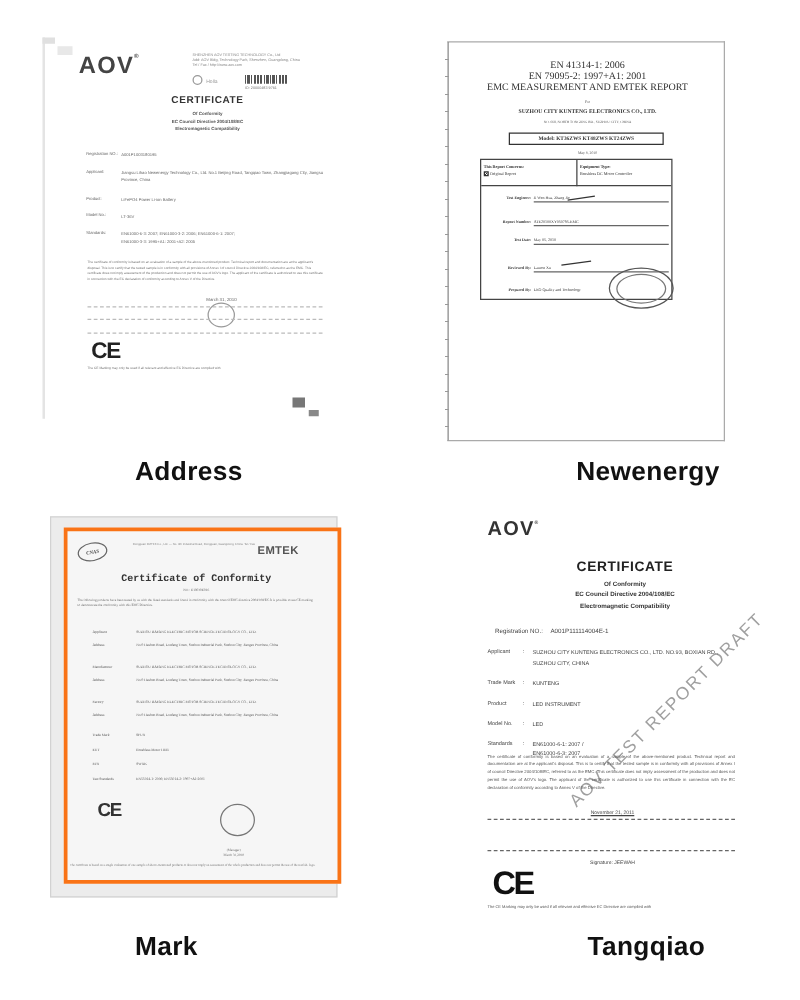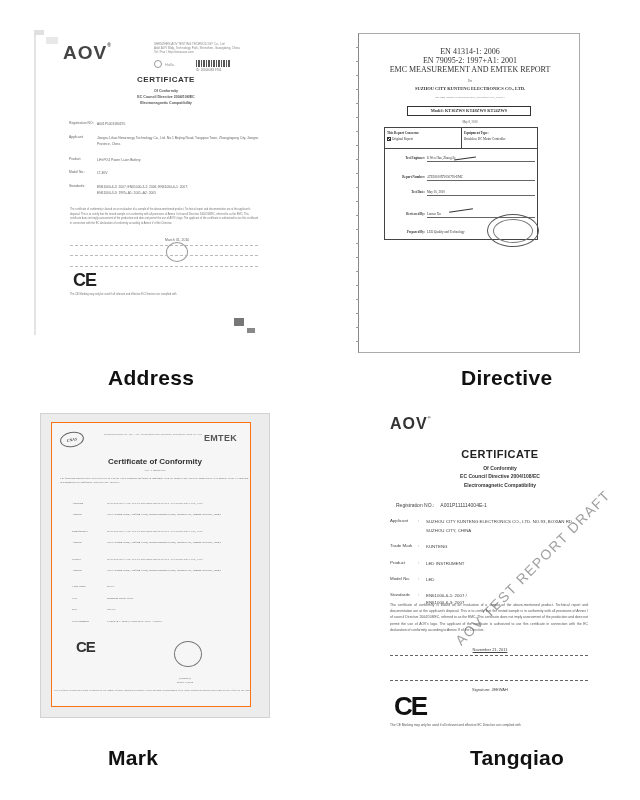--- a/index.html
+++ b/index.html
@@ -53,25 +53,25 @@
   .ctl .chk { display: inline-block; width: 4px; height: 4px; border: 0.6px solid #333; background: repeating-linear-gradient(45deg,#333 0 0.6px,#fff 0.6px 1.3px); vertical-align: middle; margin-right: 1px; }
   .ctl .tbl .r { position: absolute; left: 0; width: 100%; font-family: "Liberation Serif", serif; font-size: 3.2px; color: #333; }
   .ctl .tbl .r .k { position: absolute; left: 2px; width: 38px; text-align: right; font-weight: bold; }
   .ctl .tbl .r .v { position: absolute; left: 42px; width: 108px; border-bottom: 0.7px solid #666; padding-bottom: 1px; }
   .ctl .stamp { position: absolute; left: 128px; top: 180px; width: 52px; height: 33px; border: 1.5px solid #555; border-radius: 50%; }
   .ctl .stamp::after { content: ""; position: absolute; left: 5px; top: 4px; width: 38px; height: 22px; border: 0.8px solid #777; border-radius: 50%; }
   .ctl .sig { position: absolute; border-top: 1px solid #333; transform: rotate(-8deg); }
 
   
   .mot { left: 40px; top: 413px; width: 230px; height: 305px; background: #ececec; border: 1px solid #d2d2d2; }
-  .mot .inner { position: absolute; left: 10px; top: 8px; width: 200px; height: 285px; background: #f6f6f6; border: 1px solid #f97316; }
+  .mot .inner { position: absolute; left: 10px; top: 8px; width: 222px; height: 285px; background: #f6f6f6; border: 3px solid #f97316; }
   .mot .cnas { position: absolute; left: 8px; top: 9px; width: 24px; height: 15px; border: 1px solid #666; border-radius: 50%; font-family: "Liberation Serif", serif; font-size: 4px; font-weight: bold; font-style: italic; color: #444; text-align: center; line-height: 13px; transform: rotate(-10deg); }
   .mot .lab { position: absolute; left: 40px; top: 10px; width: 110px; font-size: 2.3px; line-height: 3.3px; color: #888; text-align: right; }
   .mot .emtek { position: absolute; left: 152px; top: 10px; font-size: 9px; font-weight: bold; color: #555; letter-spacing: 0.3px; }
-  .mot .title { position: absolute; left: 0; width: 206px; top: 34px; text-align: center; font-family: Liberation Sans, sans-serif; font-size: 8px; font-weight: bold; color: #333; }
+  .mot .title { position: absolute; left: 0; width: 206px; top: 34px; text-align: center; font-family: Liberation Mono, monospace; font-size: 8px; font-weight: bold; color: #333; }
   .mot .no { position: absolute; left: 0; width: 206px; top: 46px; text-align: center; font-family: "Liberation Serif", serif; font-size: 2.8px; color: #666; }
   .mot .intro { position: absolute; left: 8px; top: 54px; width: 190px; font-family: "Liberation Serif", serif; font-size: 2.7px; line-height: 4.4px; color: #666; }
   .mot .r { position: absolute; left: 20px; font-family: "Liberation Serif", serif; font-size: 2.9px; color: #555; display: flex; }
   .mot .r .k { width: 35px; }
   .mot .r .v { width: 130px; line-height: 4.4px; }
   .mot .ce { position: absolute; left: 24px; top: 215px; font-size: 15px; color: #333; font-weight: bold; letter-spacing: -1px; }
   .mot .stamp { position: absolute; left: 122px; top: 218px; width: 28px; height: 26px; border: 1px solid #777; border-radius: 50%; }
   .mot .mgr { position: absolute; left: 108px; top: 254px; font-family: "Liberation Serif", serif; font-size: 2.7px; color: #666; text-align: center; width: 50px; line-height: 3.6px; }
   .mot .foot { position: absolute; left: 2px; top: 266px; width: 200px; font-family: "Liberation Serif", serif; font-size: 2.5px; line-height: 4px; color: #666; }
 
@@ -192,21 +192,21 @@
       </div>
     <div class="r" style="top:102px">
         <span class="k">Prepared By:</span>
         <span class="v" style="border-bottom:none">LEO Quality and Technology</span>
       </div>
   </div>
   <div class="sig" style="left:95px;top:124px;width:22px"></div>
   <div class="sig" style="left:90px;top:176px;width:24px"></div>
   <div class="stamp"></div>
 </div>
-<div class="caption" style="left:461px;top:366px">Directive</div>
+<div class="caption" style="left:461px;top:366px">Newenergy</div>
 
 <div class="cell mot">
   <div class="inner">
     <div class="cnas">CNAS</div>
     <div class="lab">Dongguan EMTEK Co., Ltd. — No. 4th Industrial Road, Dongguan, Guangdong, China. Tel / Fax</div>
     <div class="emtek">EMTEK</div>
     <div class="title">Certificate of Conformity</div>
     <div class="no">NO.: E10030E016</div>
     <div class="intro">The following products have been tested by us with the listed standards and found in conformity with the council EMC directive 2004/108/EC.It is possible to use CE marking to demonstrate the conformity with this EMC Directive.</div>
 

